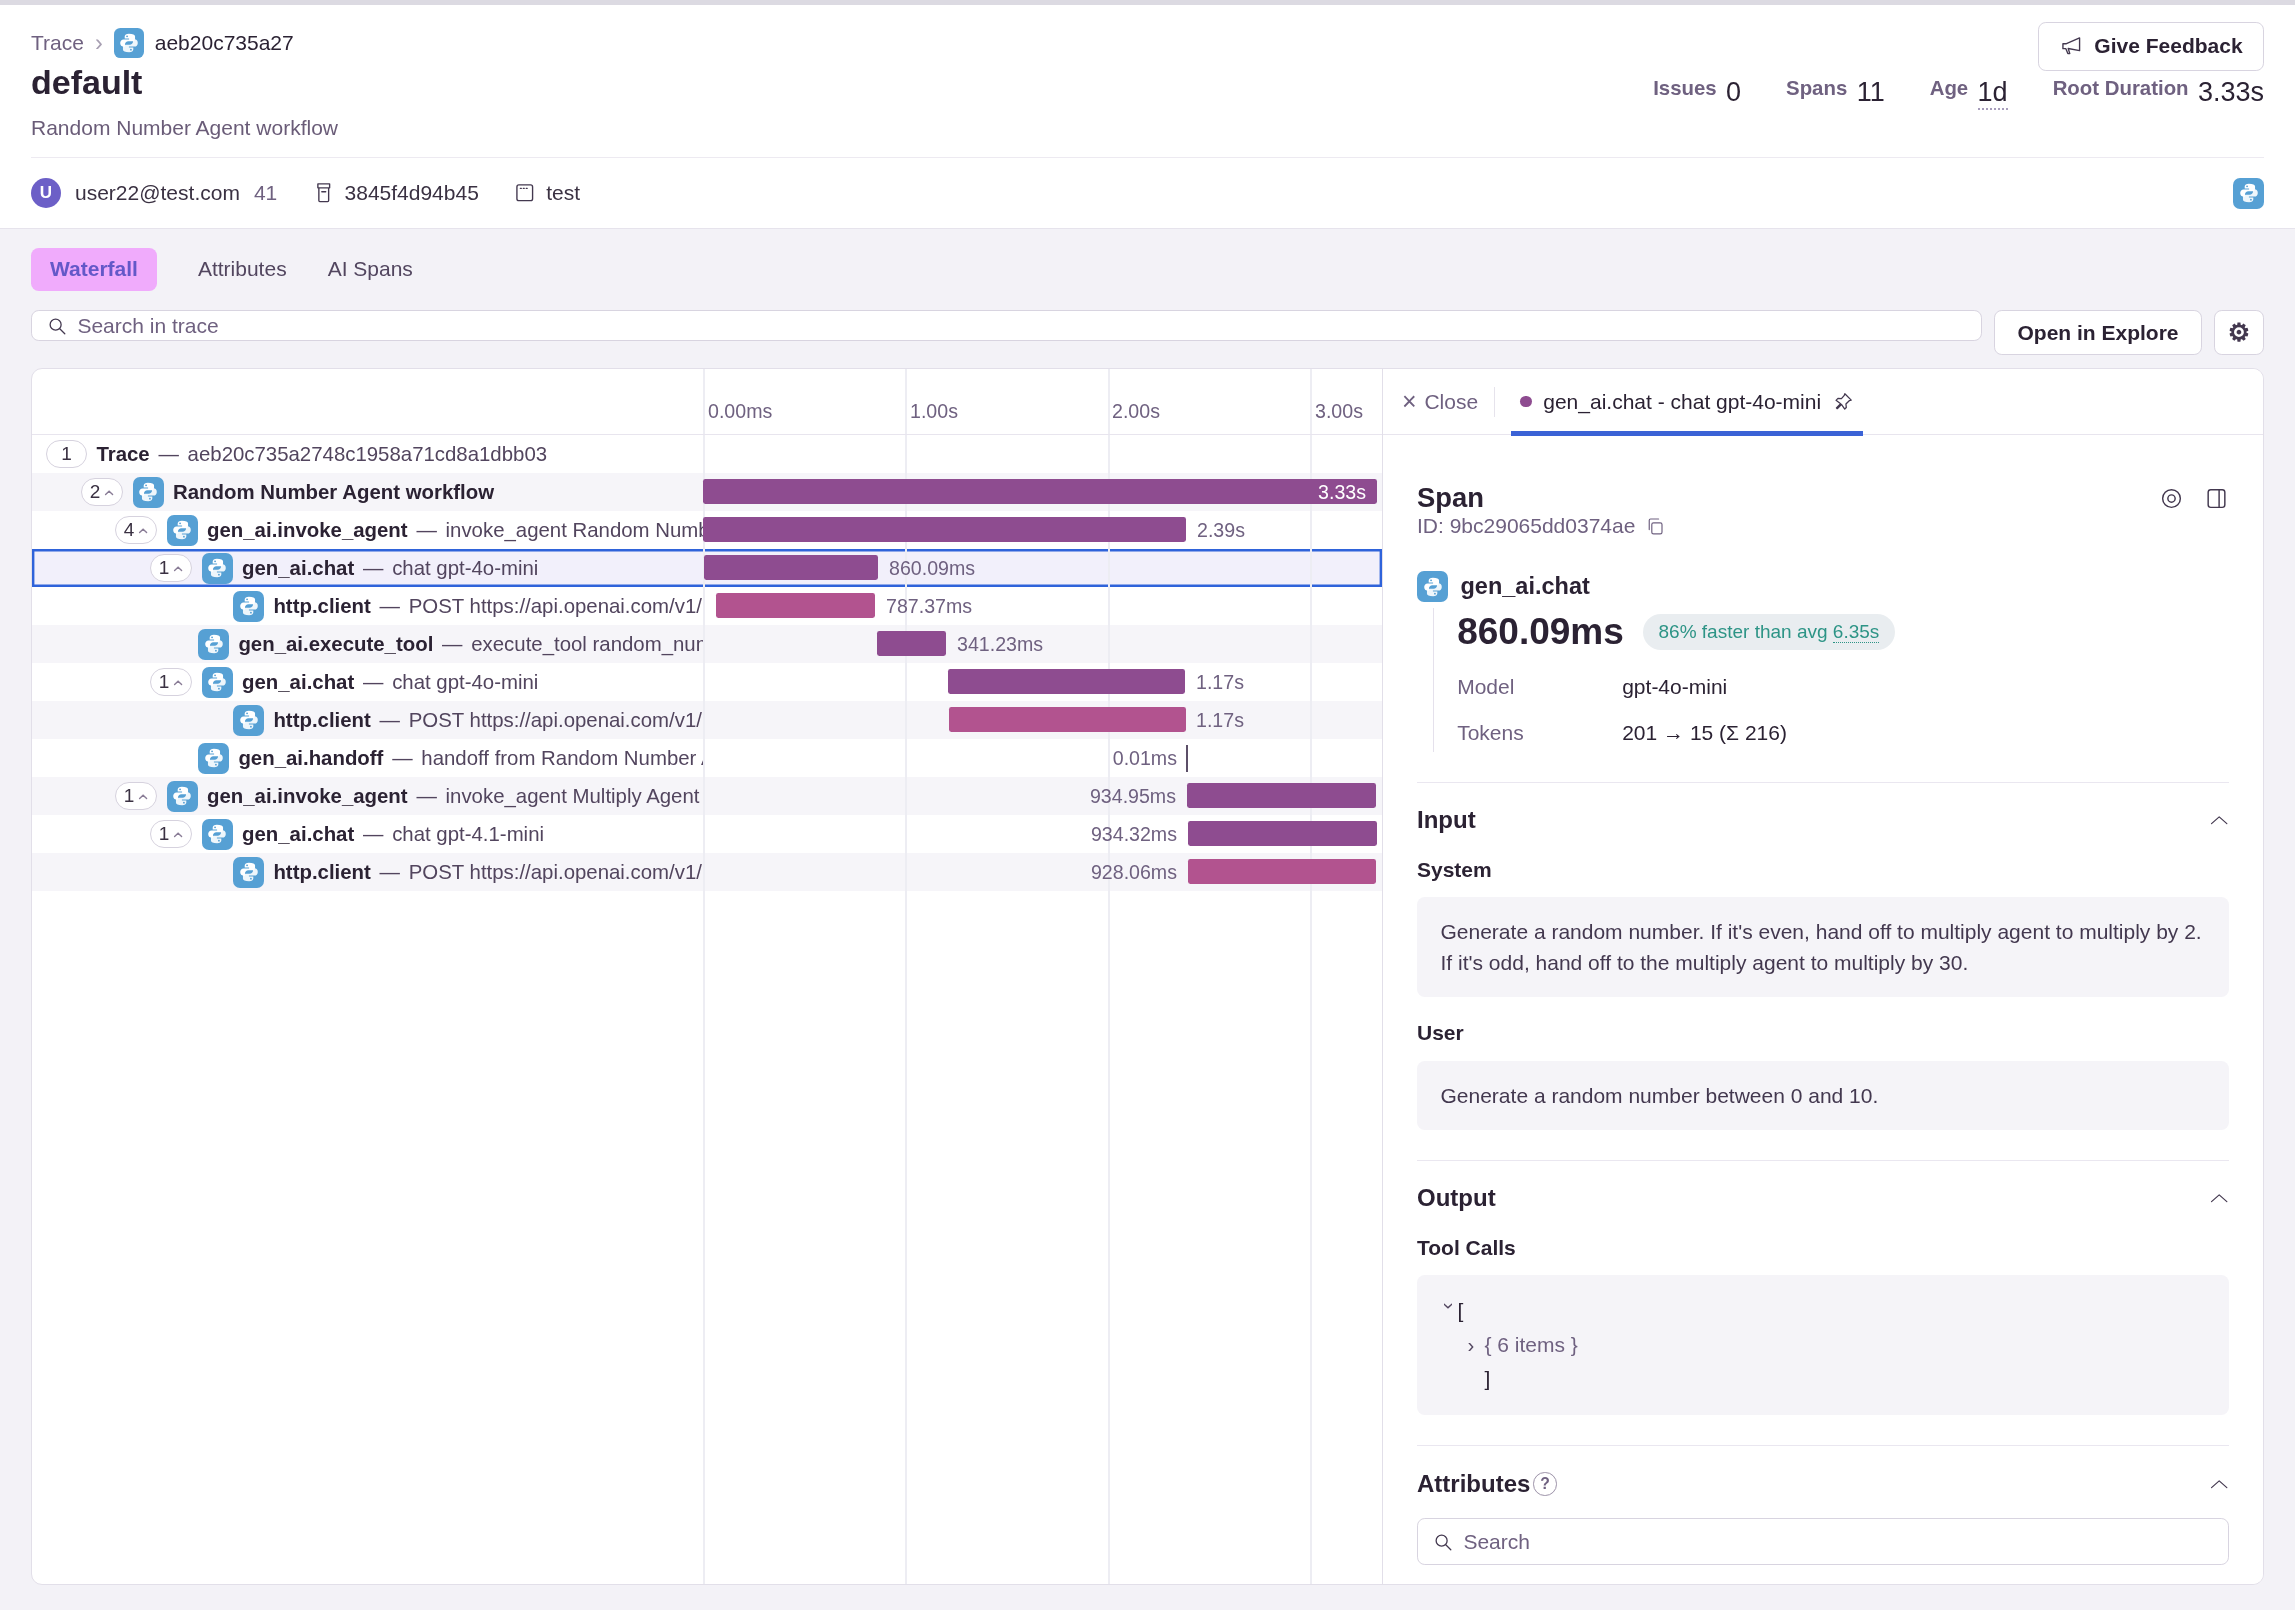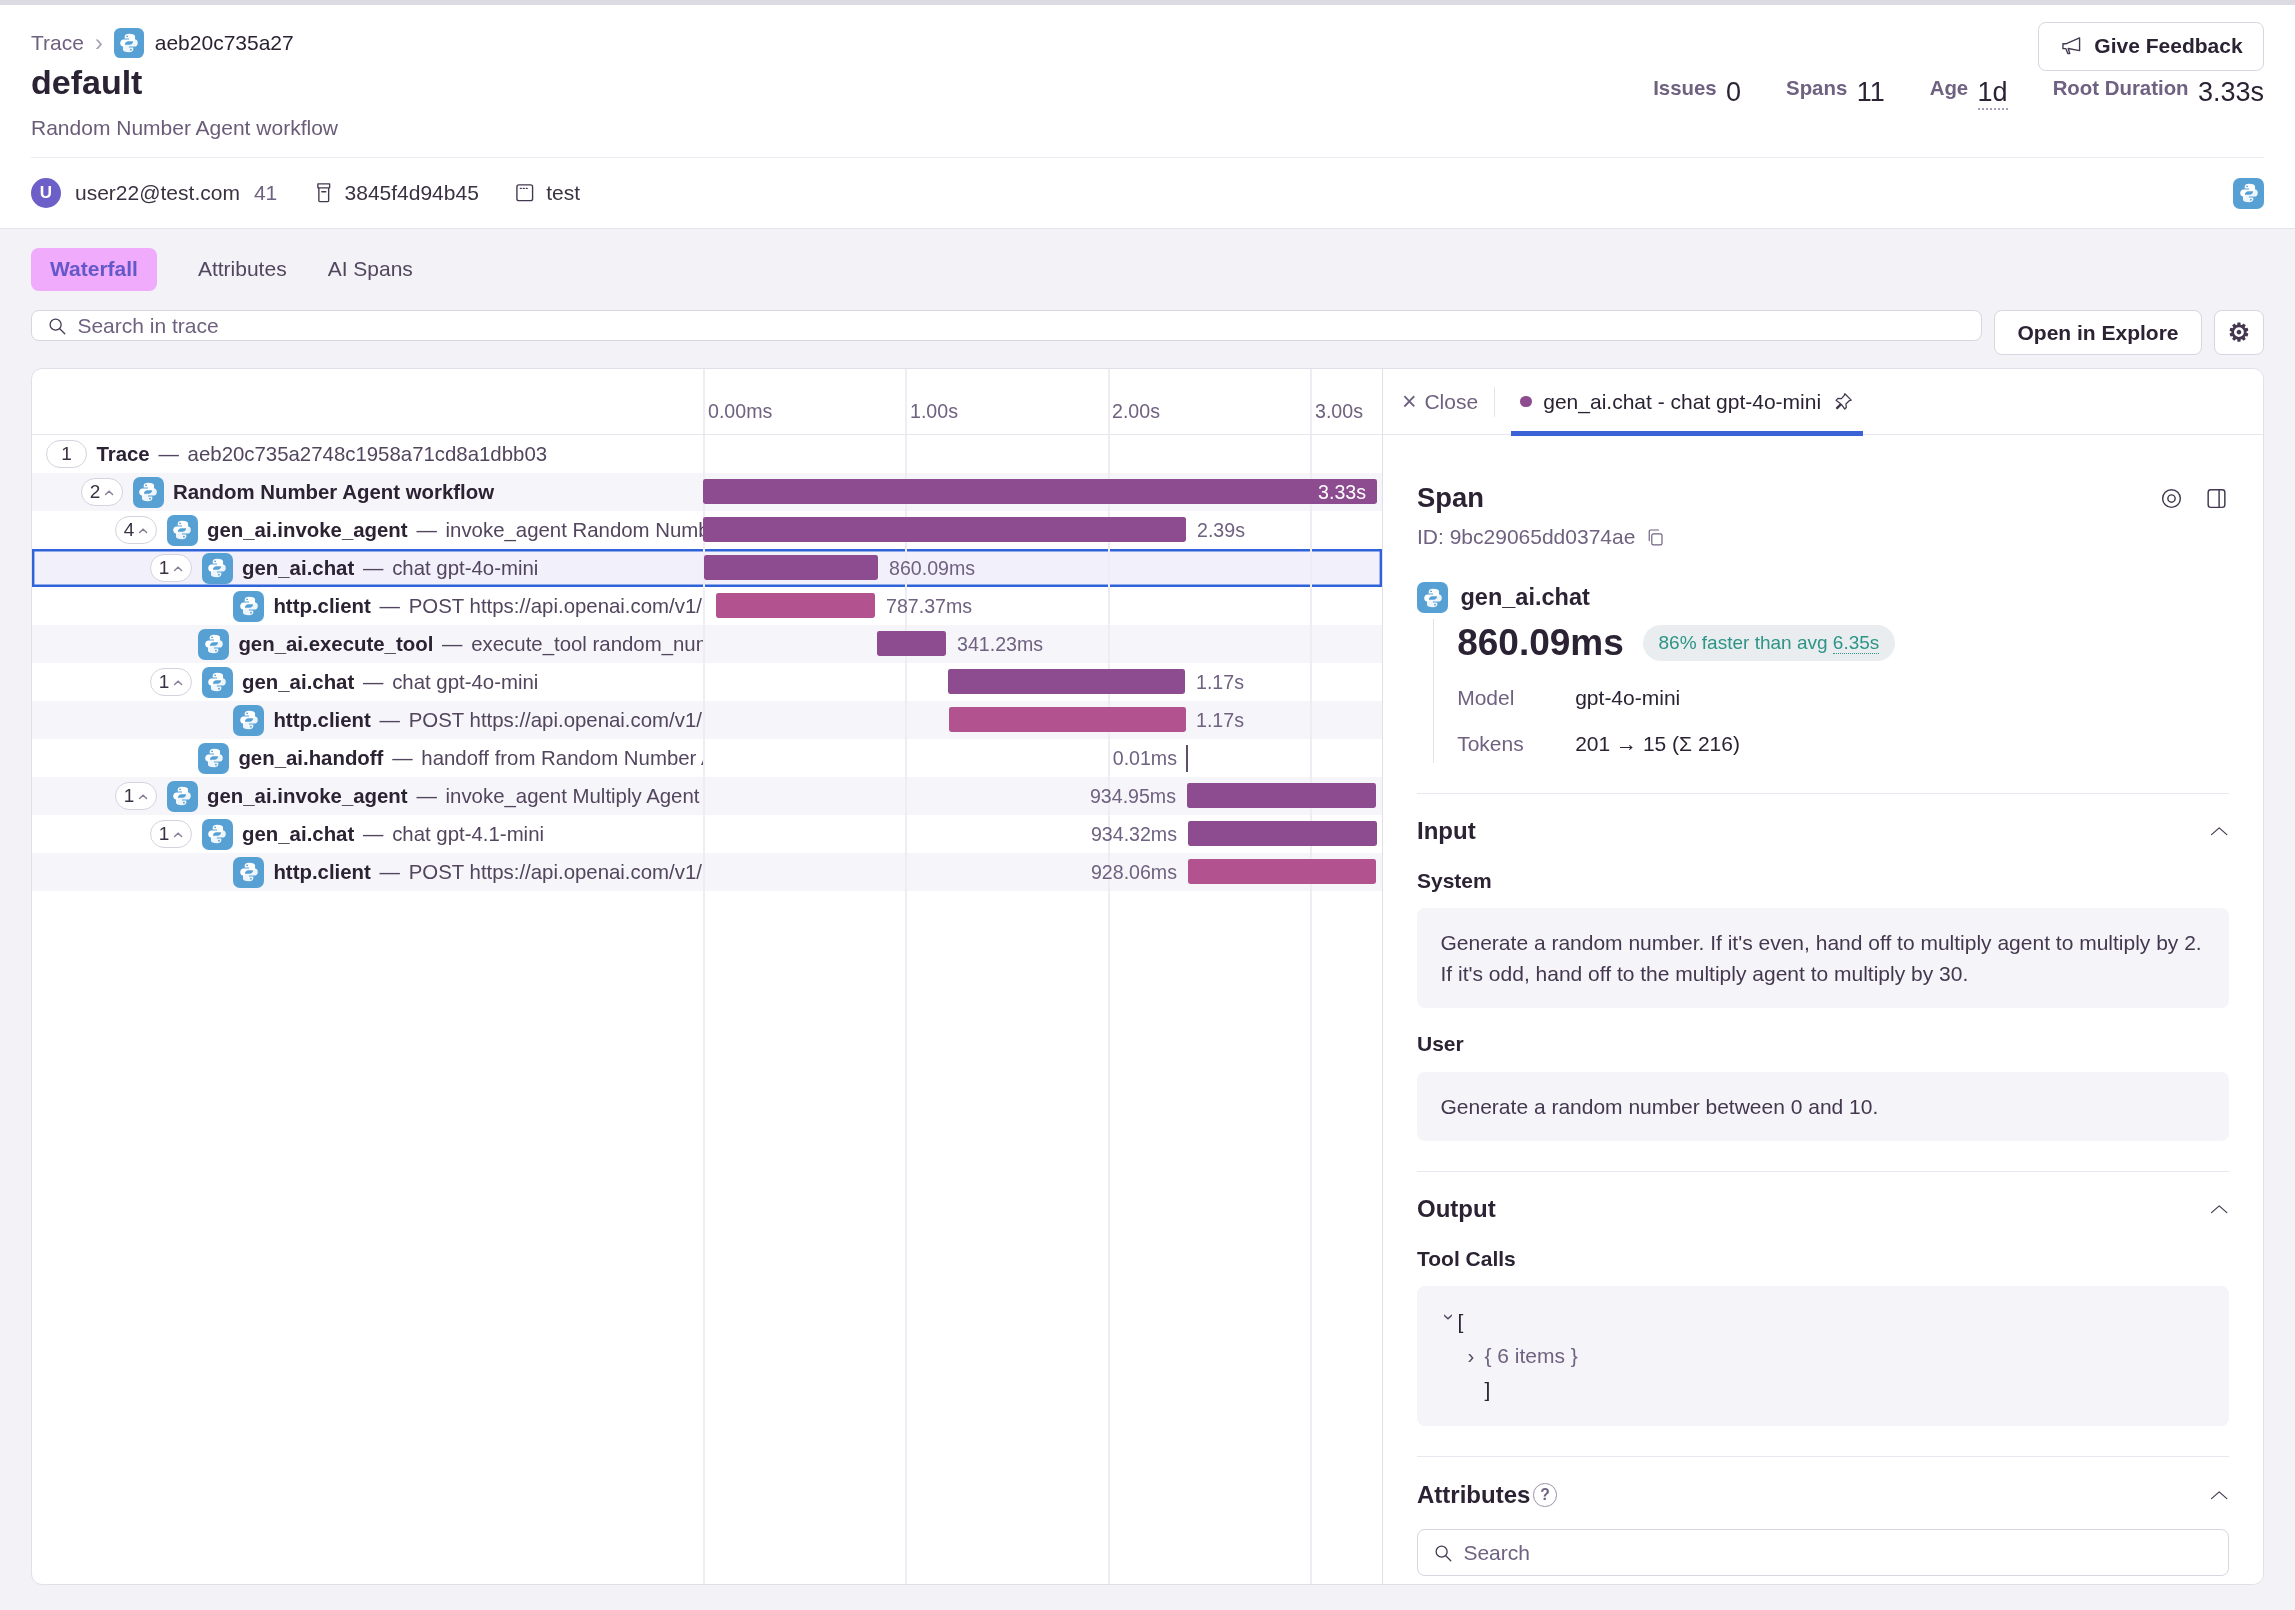--- a/index.html
+++ b/index.html
@@ -78,30 +78,30 @@
   .close-btn { display:flex; align-items:center; gap:7.8px; color:#6f6180; font-size:21px; cursor:pointer; }
   .close-x { font-size:25px; line-height:1; color:#6f6180; }
   .vdiv { width:1.6px; height:30px; background:#e6e3ec; }
   .rp-tab { position:relative; height:66px; display:flex; align-items:center; gap:11px; padding:0 9.4px; cursor:pointer; }
   .rp-tab::after { content:''; position:absolute; left:0; right:0; bottom:-1.6px; height:4.7px; background:#3b63d6; }
   .rp-dot { width:11.8px; height:11.8px; border-radius:50%; background:#8e4c90; }
   .rp-body { position:absolute; top:67px; left:0; right:0; bottom:0; padding:27px 34px; overflow:hidden; }
   .span-head { display:flex; align-items:center;margin-top:19px; }
   .span-head h2 { font-size:27.4px; font-weight:700; }
   .head-icons { margin-left:auto; display:flex; gap:20.4px; align-items:center; }
-  .span-id { margin-top:11px; color:#6f6180; font-size:21px; display:flex; align-items:center; gap:9.4px; }
+  .span-id { color:#6f6180; font-size:21px; display:flex; align-items:center; gap:9.4px; }
   .op-row { margin-top:33px; display:flex; align-items:center; gap:12.5px; font-size:23.5px; font-weight:700; }
   .op-details { margin-left:15.7px; border-left:1.6px solid #e5e1ec; padding-left:23.5px; margin-top:6.3px; padding-top:3.1px; padding-bottom:6.3px; }
   .dur-row { display:flex; align-items:center; gap:19px; }
   .big-dur { font-size:37px; font-weight:600; }
   .perf-badge { background:#e9edf0; color:#2d9486; font-size:19px; padding:7px 15.7px; border-radius:783px; white-space:nowrap; }
   .perf-badge .avg { border-bottom:1.6px dotted #2d9486; }
   .kv { display:flex; margin-top:22px; font-size:21px; }
   .kv .k { width:118px; color:#6f6180; }
-  .kv .v { color:#2b2233; }
+  .kv .v { color:#2b2233;margin-left:47px; }
   .section { margin-top:30px; border-top:1.6px solid #eae7f0; padding-top:23.5px; }
   .sec-head { display:flex; align-items:center; gap:3px; }
   .sec-head h3 { font-size:24px; font-weight:700; }
   .chev-up { margin-left:auto; }
   .sub-label { font-size:21px; font-weight:700; margin-top:23.5px; }
   .txt-box { margin-top:15.7px; background:#f5f4f8; border-radius:7.8px; padding:19px 23.5px; font-size:21px; line-height:31px; color:#43384f; }
   .json-box { margin-top:15.7px; background:#f5f4f8; border-radius:7.8px; padding:19px 23.5px; font-size:21px; line-height:34px; color:#2b2233; }
   .json-caret { display:inline-block; transform:rotate(90deg); color:#52465f; font-size:20.4px; width:17px; }
   .json-caret.closed { transform:rotate(0deg); }
   .json-ind { padding-left:27px; }

